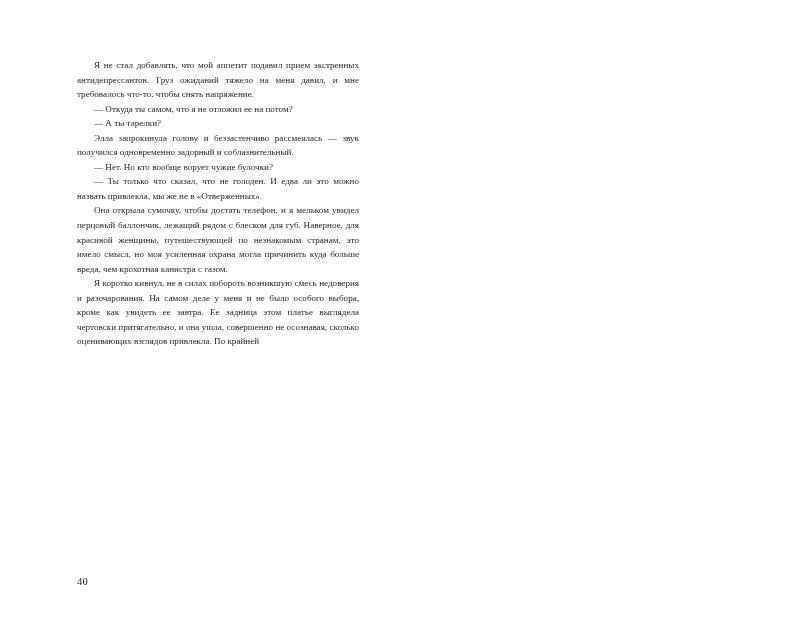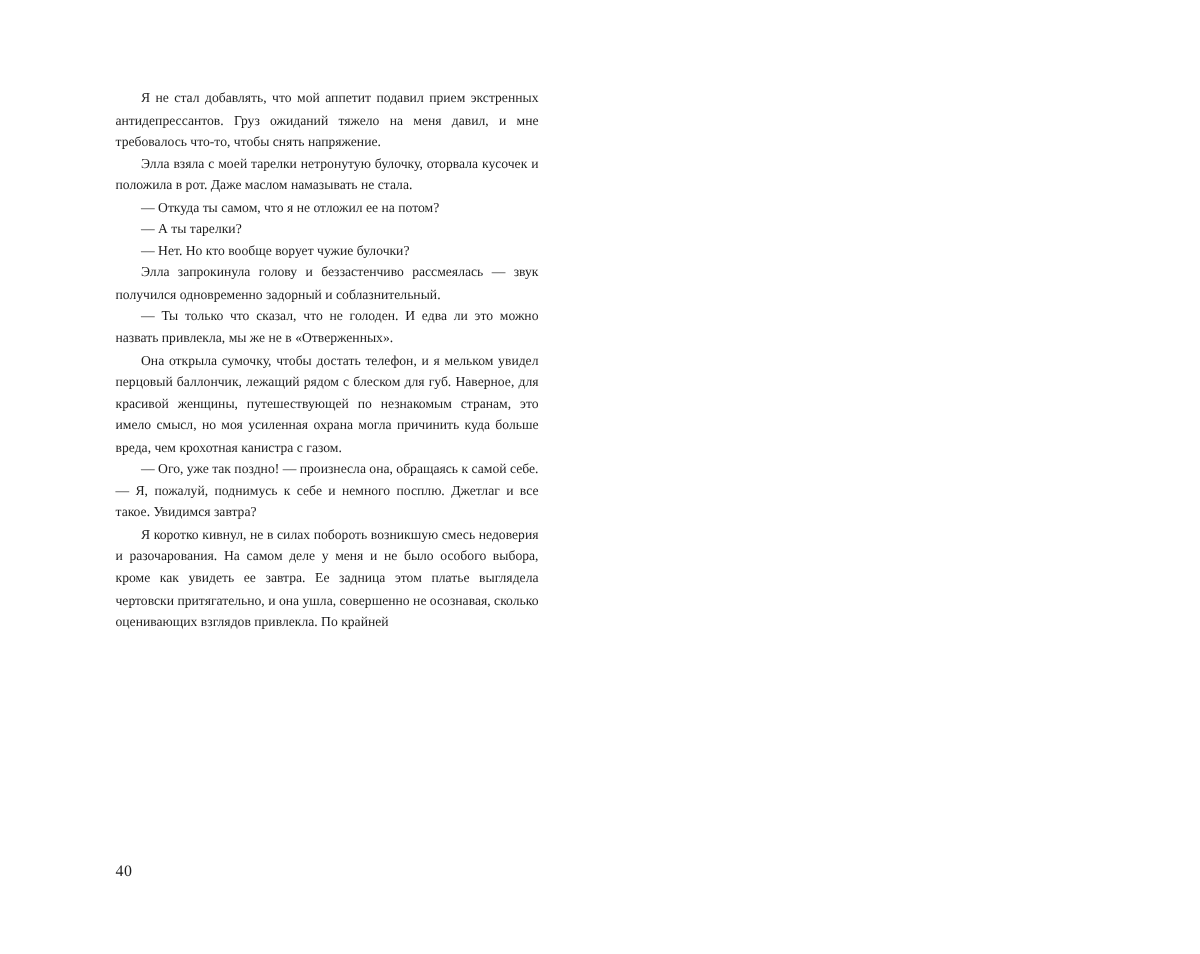--- a/index.html
+++ b/index.html
@@ -59,28 +59,26 @@
   .folio-left  { left: 77px;  text-align: center; }
 </style>
 </head>
 <body>
 
 <div id="spread">
 
   <div class="page page-left">
     <div class="textblock">
       <p>Я не стал добавлять, что мой аппетит подавил прием экстренных антидепрессантов. Груз ожиданий тяжело на меня давил, и мне требовалось что-то, чтобы снять напряжение.</p>
-      <p>Элла взяла с моей тарелки нетронутую булочку, оторвала кусочек и положила в рот. Даже маслом намазывать не стала.</p>
       <p>— Откуда ты самом, что я не отложил ее на потом?</p>
       <p>— А ты тарелки?</p>
+      <p>Элла запрокинула голову и беззастенчиво рассмеялась — звук получился одновременно задорный и соблазнительный.</p>
       <p>— Нет. Но кто вообще ворует чужие булочки?</p>
-      <p>Элла запрокинула голову и беззастенчиво рассмеялась — звук получился одновременно задорный и соблазнительный.</p>
       <p>— Ты только что сказал, что не голоден. И едва ли это можно назвать привлекла, мы же не в «Отверженных».</p>
       <p>Она открыла сумочку, чтобы достать телефон, и я мельком увидел перцовый баллончик, лежащий рядом с блеском для губ. Наверное, для красивой женщины, путешествующей по незнакомым странам, это имело смысл, но моя усиленная охрана могла причинить куда больше вреда, чем крохотная канистра с газом.</p>
-      <p>— Ого, уже так поздно! — произнесла она, обращаясь к самой себе. — Я, пожалуй, поднимусь к себе и немного посплю. Джетлаг и все такое. Увидимся завтра?</p>
       <p>Я коротко кивнул, не в силах побороть возникшую смесь недоверия и разочарования. На самом деле у меня и не было особого выбора, кроме как увидеть ее завтра. Ее задница этом платье выглядела чертовски притягательно, и она ушла, совершенно не осознавая, сколько оценивающих взглядов привлекла. По крайней</p>
     </div>
     <div class="folio folio-left">40</div>
   </div>
 
   <div class="page page-right">
     
 
     
 

